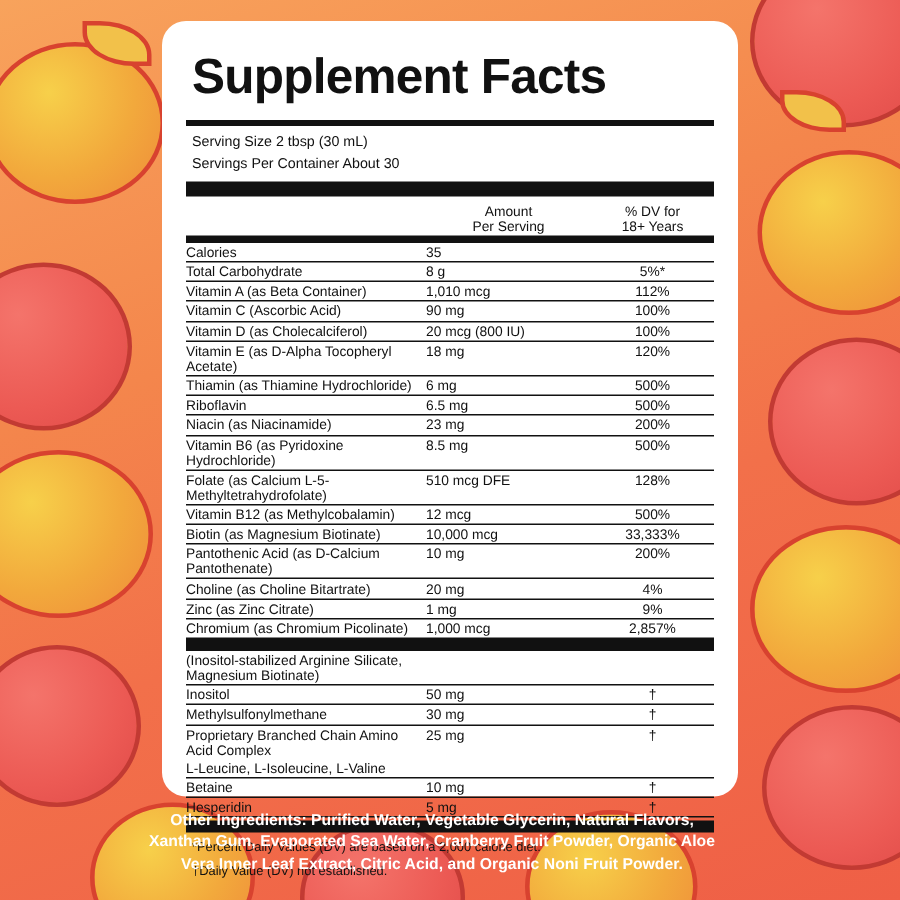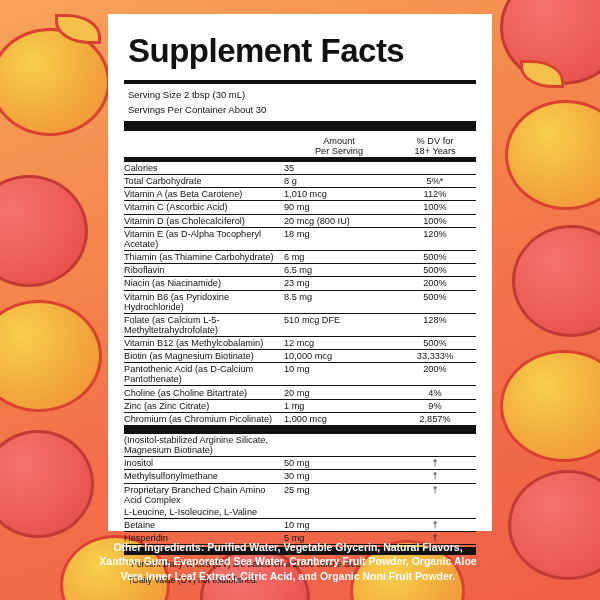--- a/index.html
+++ b/index.html
@@ -31,20 +31,21 @@
     background: #f2c14a;
     border: 3px solid #d8422f;
     border-radius: 0 75% 0 75%;
   }
   .card {
     position: absolute;
     left: 108px; top: 14px;
     width: 384px; height: 517px;
     background: #ffffff;
     padding: 14px 16px 8px 16px;
+    border-radius: 16px;
   }
   .title {
     font-size: 33px;
     font-weight: bold;
     letter-spacing: -0.5px;
     color: #111;
     margin: 4px 0 10px 4px;
     font-family: "Liberation Sans", sans-serif;
   }
   .rule-med  { height: 4px; background: #111; margin: 5px 0; }
@@ -134,41 +135,41 @@
             <td class="name">Calories</td>
             <td class="amt">35</td>
             <td class="dv"></td>
           </tr>
           <tr class="bordered">
             <td class="name">Total Carbohydrate</td>
             <td class="amt">8 g</td>
             <td class="dv">5%*</td>
           </tr>
           <tr class="bordered">
-            <td class="name">Vitamin A (as Beta Carotene)</td>
+            <td class="name">Vitamin A (as Beta Container)</td>
             <td class="amt">1,010 mcg</td>
             <td class="dv">112%</td>
           </tr>
           <tr class="bordered">
             <td class="name">Vitamin C (Ascorbic Acid)</td>
             <td class="amt">90 mg</td>
             <td class="dv">100%</td>
           </tr>
           <tr class="bordered">
             <td class="name">Vitamin D (as Cholecalciferol)</td>
             <td class="amt">20 mcg (800 IU)</td>
             <td class="dv">100%</td>
           </tr>
           <tr class="bordered">
             <td class="name">Vitamin E (as D-Alpha Tocopheryl Acetate)</td>
             <td class="amt">18 mg</td>
             <td class="dv">120%</td>
           </tr>
           <tr class="bordered">
-            <td class="name">Thiamin (as Thiamine Carbohydrate)</td>
+            <td class="name">Thiamin (as Thiamine Hydrochloride)</td>
             <td class="amt">6 mg</td>
             <td class="dv">500%</td>
           </tr>
           <tr class="bordered">
             <td class="name">Riboflavin</td>
             <td class="amt">6.5 mg</td>
             <td class="dv">500%</td>
           </tr>
           <tr class="bordered">
             <td class="name">Niacin (as Niacinamide)</td>

